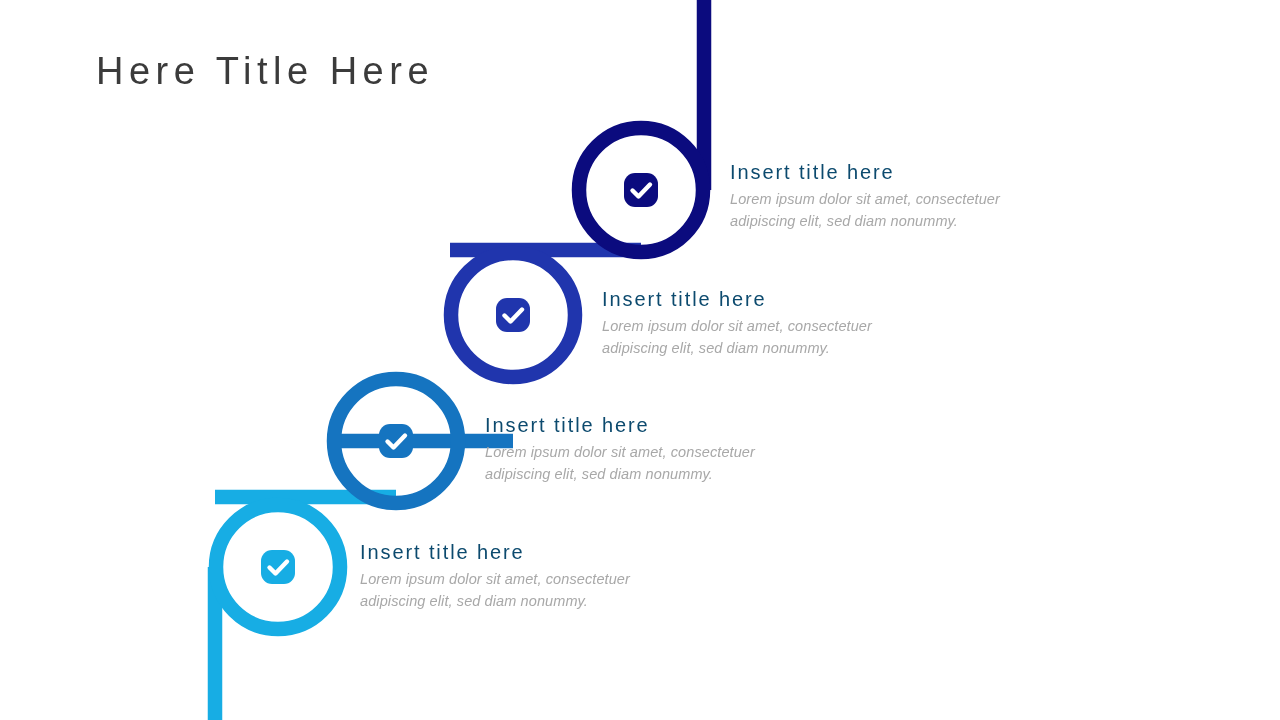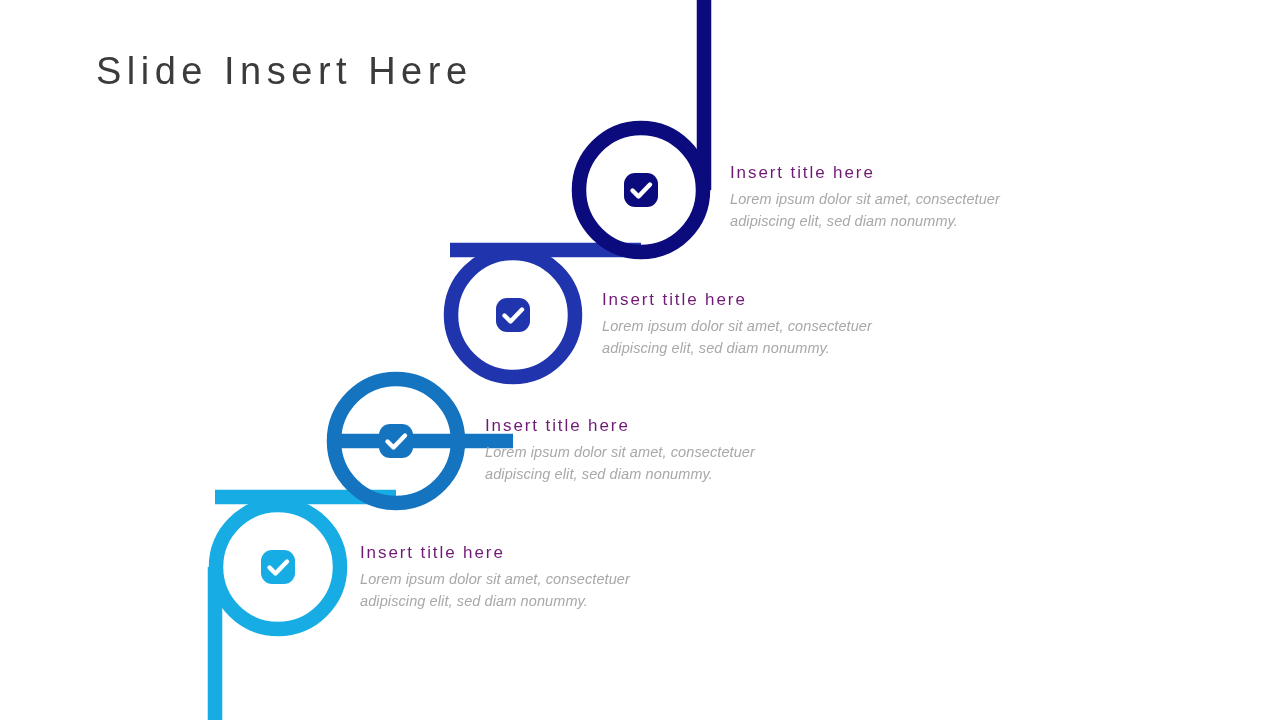--- a/index.html
+++ b/index.html
@@ -37,43 +37,43 @@
     left: 0;
     top: 0;
     width: 1280px;
     height: 720px;
   }
   .text-block {
     position: absolute;
     width: 330px;
   }
   .item-title {
-    font-size: 17px;
+    font-size: 20px;
     font-weight: 400;
     letter-spacing: 1.9px;
-    color: #701a75;
+    color: #0c4a6e;
     line-height: 23px;
     white-space: nowrap;
   }
   .item-desc {
     font-size: 14.5px;
     font-weight: 400;
     color: #a8a8a8;
     line-height: 22px;
     margin-top: 4px;
     letter-spacing: 0.1px;
   }
   .item-desc span { display: block; font-style: italic; }
 </style>
 </head>
 <body>
 
 <div id="slide">
 
-  <div id="slide-title">Slide Insert Here</div>
+  <div id="slide-title">Here Title Here</div>
 
   <svg id="graphic" viewBox="0 0 1280 720">
 
     <g>
 
       <path d="M215,567 L215,720" fill="none" stroke="#17ade4" stroke-width="14.5"></path>
 
       <path d="M215,497 L396,497" fill="none" stroke="#17ade4" stroke-width="14.5"></path>
     </g>
     <circle cx="278" cy="567" r="62" fill="none" stroke="#17ade4" stroke-width="14.5"></circle>

